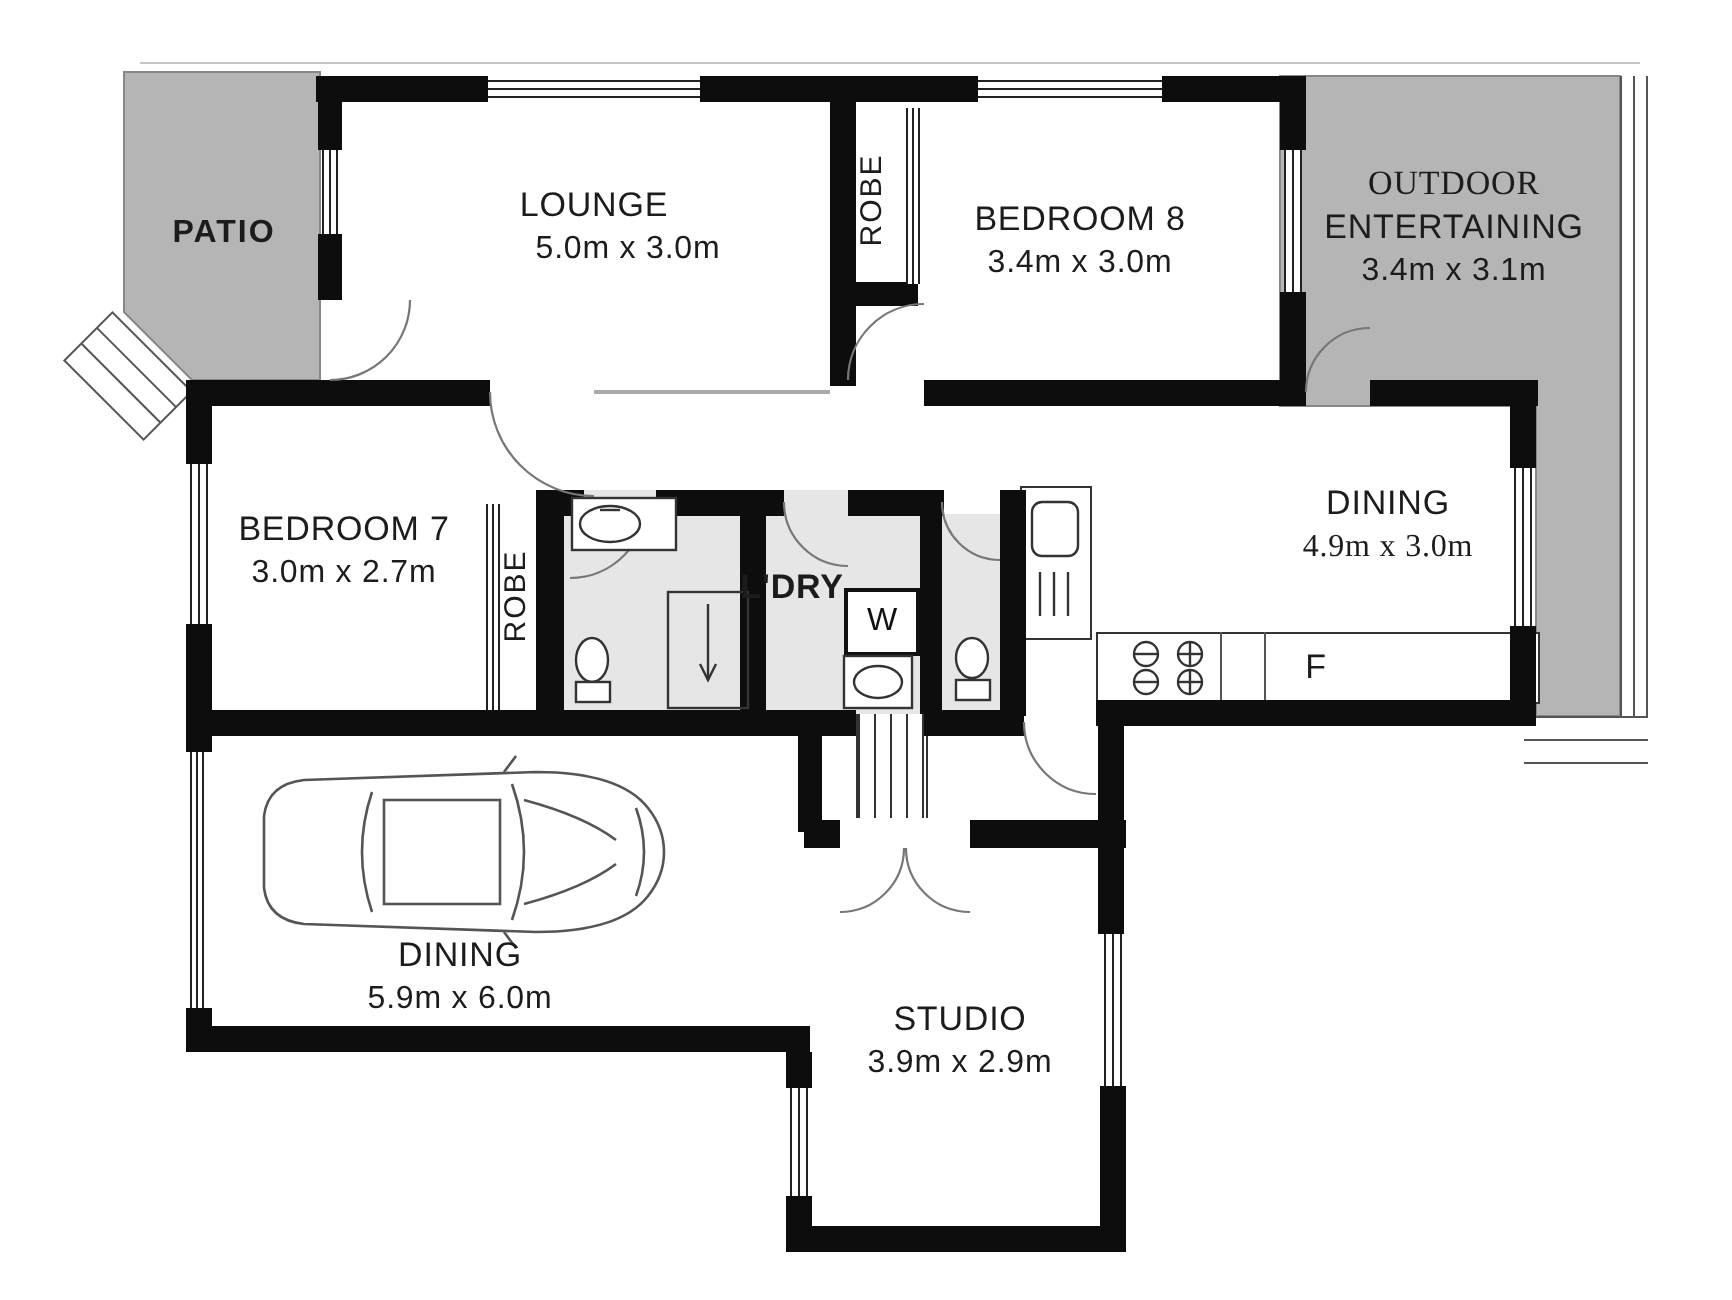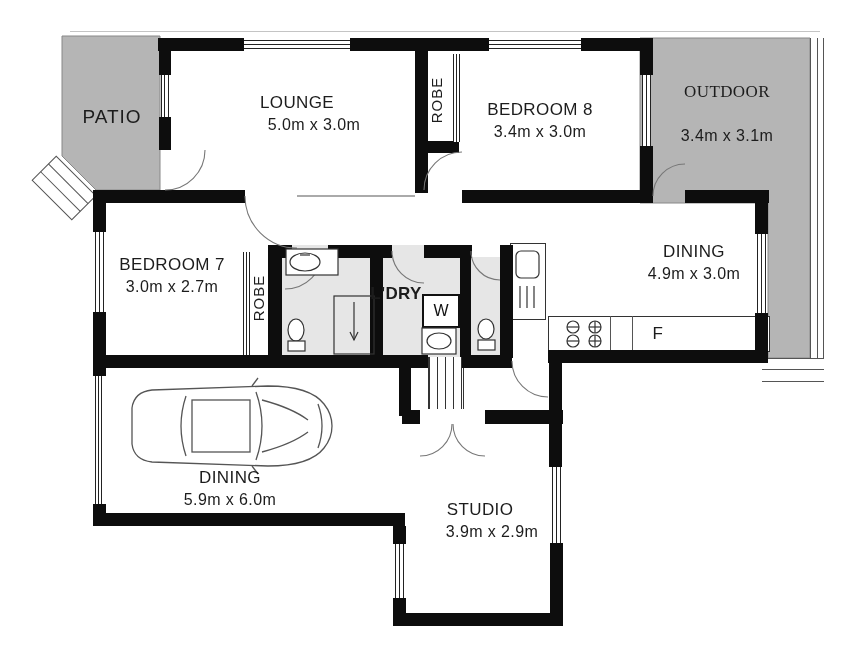--- a/index.html
+++ b/index.html
@@ -9,21 +9,21 @@
   .win-h{position:absolute;z-index:4;background:linear-gradient(to bottom,
         #222 0 1px,#fff 1px calc(50% - .5px),#222 calc(50% - .5px) calc(50% + .5px),
         #fff calc(50% + .5px) calc(100% - 1px),#222 calc(100% - 1px));}
   .win-v{position:absolute;z-index:4;background:linear-gradient(to right,
         #222 0 1px,#fff 1px calc(50% - .5px),#222 calc(50% - .5px) calc(50% + .5px),
         #fff calc(50% + .5px) calc(100% - 1px),#222 calc(100% - 1px));}
   .wet{position:absolute;background:#e6e6e6;z-index:1;}
   .lbl{position:absolute;z-index:6;color:#1c1c1c;text-align:center;white-space:nowrap;
        transform:translate(-50%,-50%);font-size:17px;letter-spacing:.4px;}
   .dims{font-size:16px;}
-  .big{font-size:19px;letter-spacing:1px;}
+  .big{font-size:16px;letter-spacing:1px;font-weight:bold;}
   .rot{transform:translate(-50%,-50%) rotate(-90deg);font-size:15px;letter-spacing:1px;}
   .bench{position:absolute;background:#fff;border:1px solid #333;z-index:2;}
   .bline{position:absolute;background:#555;z-index:2;}
   .openline{position:absolute;background:#aaa;z-index:2;}
   .stairs{position:absolute;z-index:2;border-right:1px solid #333;border-left:1px solid #333;
        background:repeating-linear-gradient(to right,#333 0 1px,transparent 1px 8px);}
   .steps-h{position:absolute;z-index:2;background:linear-gradient(to bottom,
         #555 0 1px,#fff 1px calc(50% - .5px),#555 calc(50% - .5px) calc(50% + .5px),
         #fff calc(50% + .5px) calc(100% - 1px),#555 calc(100% - 1px));}
   .rail-v{position:absolute;z-index:2;background:linear-gradient(to right,
@@ -209,33 +209,34 @@
 
   <div class="lbl" style="left:297px;top:103px;">LOUNGE</div>
   <div class="lbl dims" style="left:314px;top:125px;">5.0m x 3.0m</div>
 
   <div class="lbl rot" style="left:436px;top:100px;">ROBE</div>
 
   <div class="lbl" style="left:540px;top:110px;">BEDROOM 8</div>
   <div class="lbl dims" style="left:540px;top:132px;">3.4m x 3.0m</div>
 
   <div class="lbl" style="left:727px;top:92px;font-family:Liberation Serif, serif;">OUTDOOR</div>
+  <div class="lbl" style="left:727px;top:114px;">ENTERTAINING</div>
   <div class="lbl dims" style="left:727px;top:136px;">3.4m x 3.1m</div>
 
   <div class="lbl" style="left:172px;top:265px;">BEDROOM 7</div>
   <div class="lbl dims" style="left:172px;top:287px;">3.0m x 2.7m</div>
 
   <div class="lbl rot" style="left:258px;top:298px;">ROBE</div>
 
   <div class="lbl" style="left:396px;top:294px;font-weight:bold;">L'DRY</div>
 
   <div class="lbl" style="left:694px;top:252px;">DINING</div>
-  <div class="lbl dims" style="left:694px;top:274px;">4.9m x 3.0m</div>
+  <div class="lbl dims" style="left:694px;top:274px;font-family:Liberation Serif, serif;">4.9m x 3.0m</div>
 
   <div class="lbl" style="left:658px;top:334px;">F</div>
 
   <div class="lbl" style="left:230px;top:478px;">DINING</div>
   <div class="lbl dims" style="left:230px;top:500px;">5.9m x 6.0m</div>
 
   <div class="lbl" style="left:480px;top:510px;">STUDIO</div>
-  <div class="lbl dims" style="left:492px;top:532px;">3.9m x 2.9m</div>
+  <div class="lbl dims" style="left:480px;top:532px;">3.9m x 2.9m</div>
 
 </div>
 
 </body></html>

